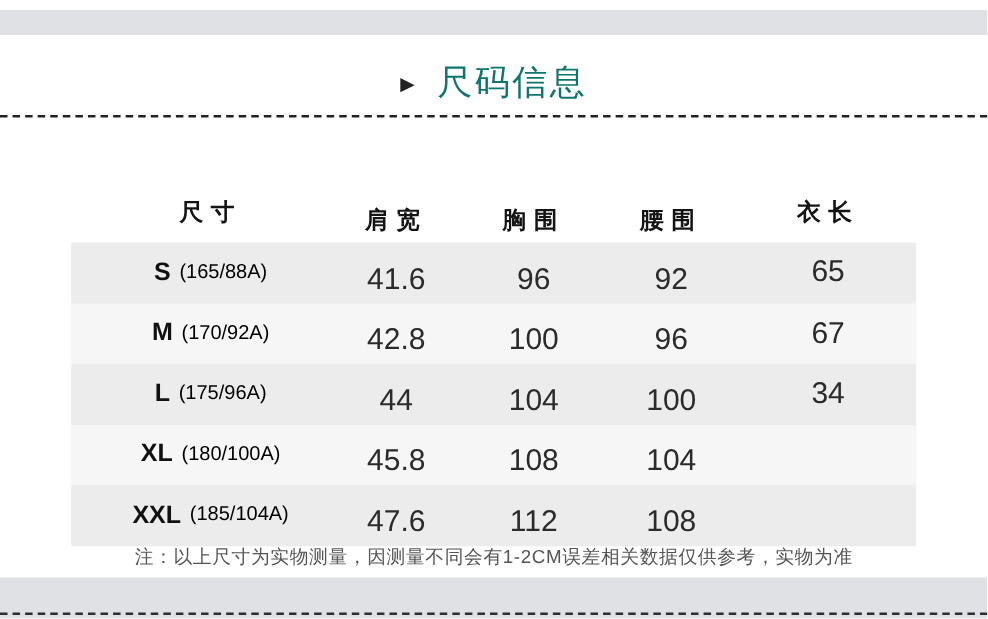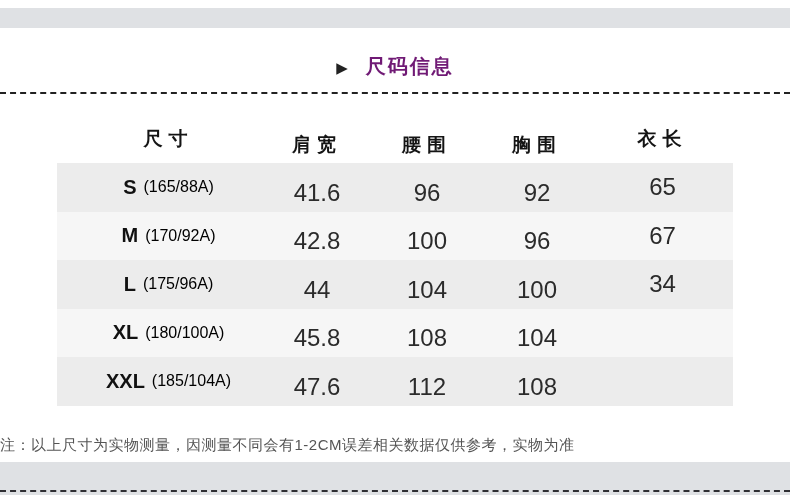--- a/index.html
+++ b/index.html
@@ -39,36 +39,36 @@
   }
   .tri {
     font-size: 15px;
     color: #222;
     margin-right: 18px;
     line-height: 1;
     transform: translateY(1px);
   }
   .title-text {
     margin: 0;
-    font-size: 20px;
-    font-weight: 700;
+    font-size: 28px;
+    font-weight: 400;
     letter-spacing: 2px;
-    color: #701a75;
+    color: #0f766e;
   }
   .top-dashed {
     position: absolute;
     top: 92px; left: 0;
     width: 790px;
     border-top: 2px dashed #222;
   }
 
   
   .size-table {
     position: absolute;
-    top: 115px;
+    top: 146px;
     left: 57px;
     width: 676px;
   }
   .trow {
     display: flex;
     align-items: center;
     height: 48.5px;
   }
   .thead { height: 48px; background: #ffffff; }
   .r-shaded { background: #ececec; }
@@ -102,20 +102,21 @@
     color: #000000;
     margin-left: 7px;
     font-weight: 400;
   }
 
   
   .note {
     position: absolute;
     top: 436px; left: 0;
     width: 790px;
+    text-align: center;
     font-size: 15px;
     color: #555555;
     letter-spacing: 0.5px;
   }
 </style>
 </head>
 <body>
 
 <div class="page">
 
@@ -126,22 +127,22 @@
     <h1 class="title-text">尺码信息</h1>
   </div>
 
   <div class="top-dashed"></div>
 
   <div class="size-table">
 
     <div class="trow thead">
       <div class="cell c1 th">尺寸</div>
       <div class="cell c2 th">肩宽</div>
+      <div class="cell c3 th">胸围</div>
       <div class="cell c4 th">腰围</div>
-      <div class="cell c3 th">胸围</div>
       <div class="cell c5 th">衣长</div>
     </div>
 
     <div class="trow r-shaded">
       <div class="cell c1">
         <span class="size-label">S</span>
         <span class="size-spec">(165/88A)</span>
       </div>
       <div class="cell c2 num">41.6</div>
       <div class="cell c3 num">96</div>

